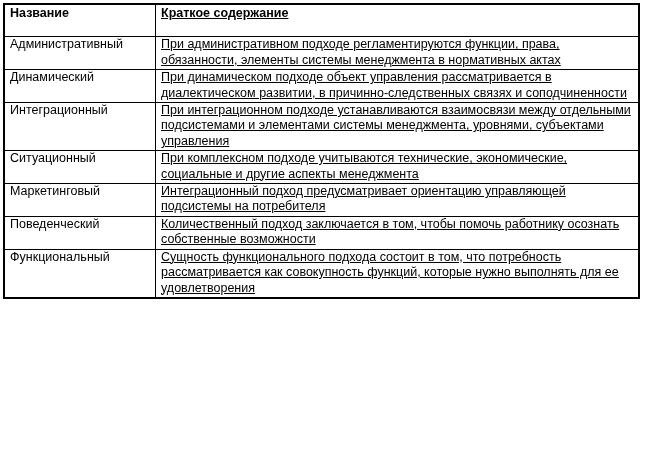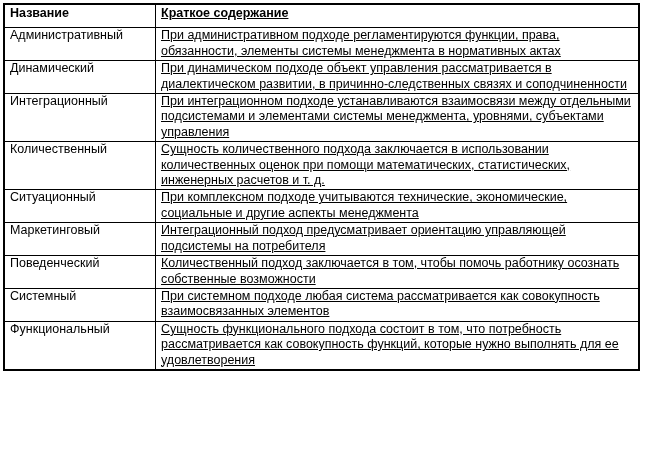--- a/index.html
+++ b/index.html
@@ -29,21 +29,21 @@
     vertical-align: top;
     text-align: left;
     font-size: 12.5px;
     line-height: 15.4px;
     padding: 0px 4px 1px 5px;
     word-wrap: break-word;
   }
   .doc-table th {
     font-weight: bold;
     padding-top: 1px;
-    padding-bottom: 6px;
+    padding-bottom: 15px;
   }
   .col-name  { width: 141px; }
   .col-summary { width: auto; text-decoration: underline; }
 </style>
 </head>
 <body>
 
 <table class="doc-table">
   <thead>
     <tr>
@@ -58,37 +58,29 @@
       </tr>
       <tr>
         <td class="col-name">Динамический</td>
         <td class="col-summary">При динамическом подходе объект управления рассматривается в диалектическом развитии, в причинно-следственных связях и соподчиненности</td>
       </tr>
       <tr>
         <td class="col-name">Интеграционный</td>
         <td class="col-summary">При интеграционном подходе устанавливаются взаимосвязи между отдельными подсистемами и элементами системы менеджмента, уровнями, субъектами управления</td>
       </tr>
       <tr>
-        <td class="col-name">Количественный</td>
-        <td class="col-summary">Сущность количественного подхода заключается в использовании количественных оценок при помощи математических, статистических, инженерных расчетов и т. д.</td>
-      </tr>
-      <tr>
         <td class="col-name">Ситуационный</td>
         <td class="col-summary">При комплексном подходе учитываются технические, экономические, социальные и другие аспекты менеджмента</td>
       </tr>
       <tr>
         <td class="col-name">Маркетинговый</td>
         <td class="col-summary">Интеграционный подход предусматривает ориентацию управляющей подсистемы на потребителя</td>
       </tr>
       <tr>
         <td class="col-name">Поведенческий</td>
         <td class="col-summary">Количественный подход заключается в том, чтобы помочь работнику осознать собственные возможности</td>
       </tr>
       <tr>
-        <td class="col-name">Системный</td>
-        <td class="col-summary">При системном подходе любая система рассматривается как совокупность взаимосвязанных элементов</td>
-      </tr>
-      <tr>
         <td class="col-name">Функциональный</td>
         <td class="col-summary">Сущность функционального подхода состоит в том, что потребность рассматривается как совокупность функций, которые нужно выполнять для ее удовлетворения</td>
       </tr>
     </tbody>
 </table>
 
 </body></html>

